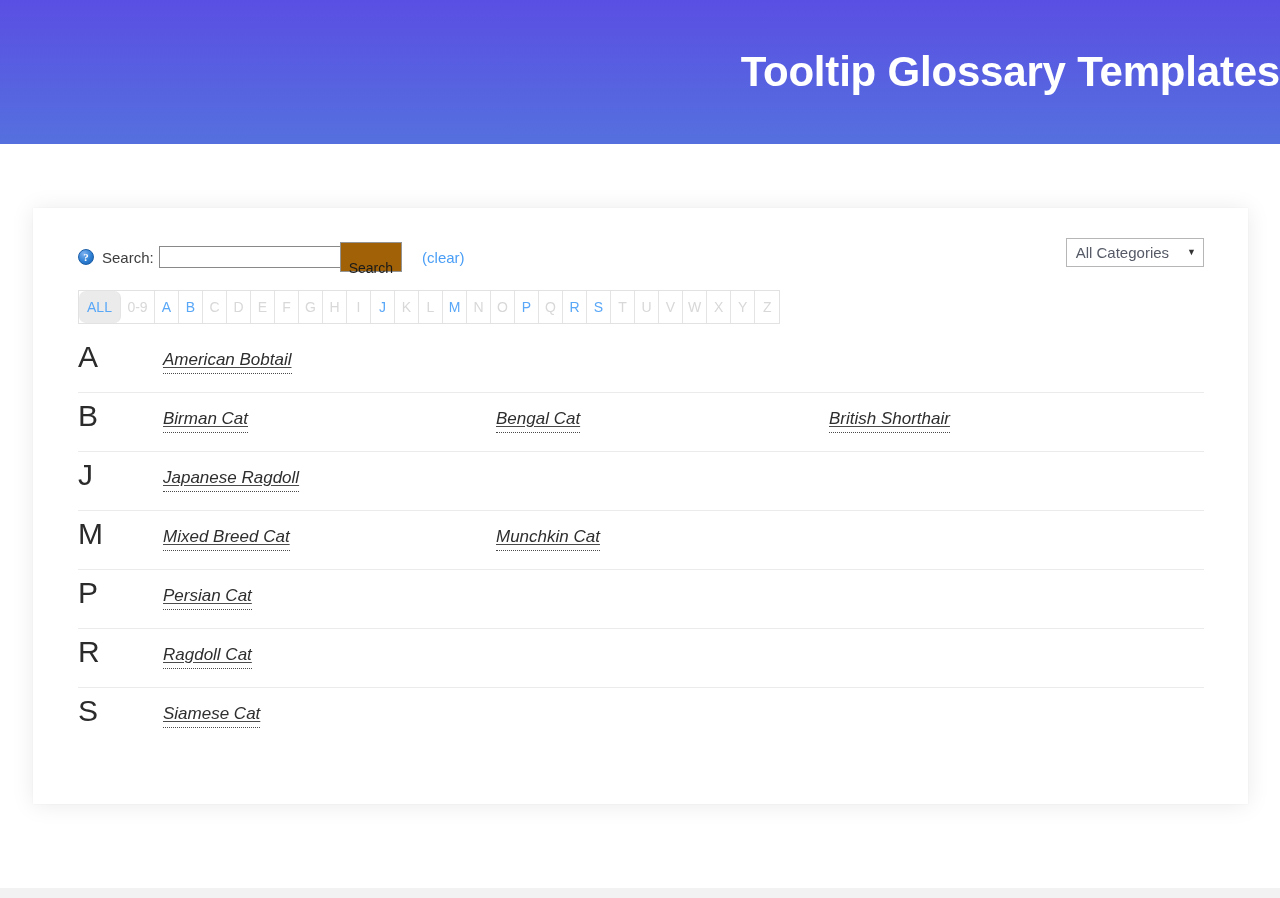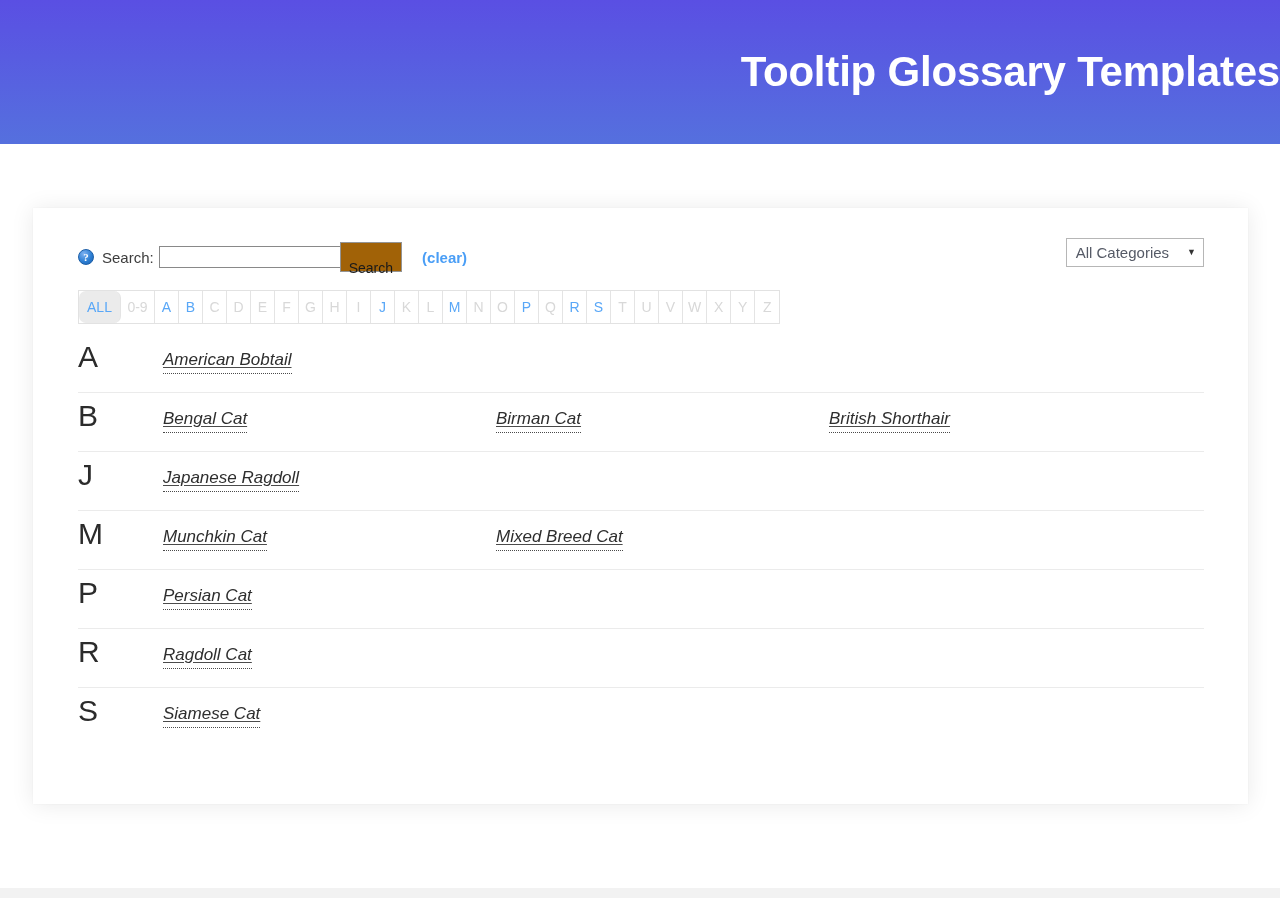--- a/index.html
+++ b/index.html
@@ -101,21 +101,20 @@
     color: #1a1a1a;
     cursor: pointer;
     line-height: 22px;
   }
   .clear-link {
     margin-left: 20px;
     color: #4a9ef6;
     font-size: 15px;
     text-decoration: none;
     cursor: pointer;
-    font-weight: bold;
   }
 
   .category-select {
     position: absolute;
     right: -1px;
     top: -2px;
     height: 29px;
     min-width: 130px;
     border: 1px solid #b6b6b6;
     background: #ffffff;
@@ -281,36 +280,36 @@
       <div class="glossary-list" id="glossary-list">
           <div class="glossary-group">
             <div class="group-letter">A</div>
             <div class="group-terms">
               <div class="term-cell"><a class="term-inner">American Bobtail</a></div>
             </div>
           </div>
           <div class="glossary-group">
             <div class="group-letter">B</div>
             <div class="group-terms">
+              <div class="term-cell"><a class="term-inner">Birman Cat</a></div>
               <div class="term-cell"><a class="term-inner">Bengal Cat</a></div>
-              <div class="term-cell"><a class="term-inner">Birman Cat</a></div>
               <div class="term-cell"><a class="term-inner">British Shorthair</a></div>
             </div>
           </div>
           <div class="glossary-group">
             <div class="group-letter">J</div>
             <div class="group-terms">
               <div class="term-cell"><a class="term-inner">Japanese Ragdoll</a></div>
             </div>
           </div>
           <div class="glossary-group">
             <div class="group-letter">M</div>
             <div class="group-terms">
+              <div class="term-cell"><a class="term-inner">Mixed Breed Cat</a></div>
               <div class="term-cell"><a class="term-inner">Munchkin Cat</a></div>
-              <div class="term-cell"><a class="term-inner">Mixed Breed Cat</a></div>
             </div>
           </div>
           <div class="glossary-group">
             <div class="group-letter">P</div>
             <div class="group-terms">
               <div class="term-cell"><a class="term-inner">Persian Cat</a></div>
             </div>
           </div>
           <div class="glossary-group">
             <div class="group-letter">R</div>

